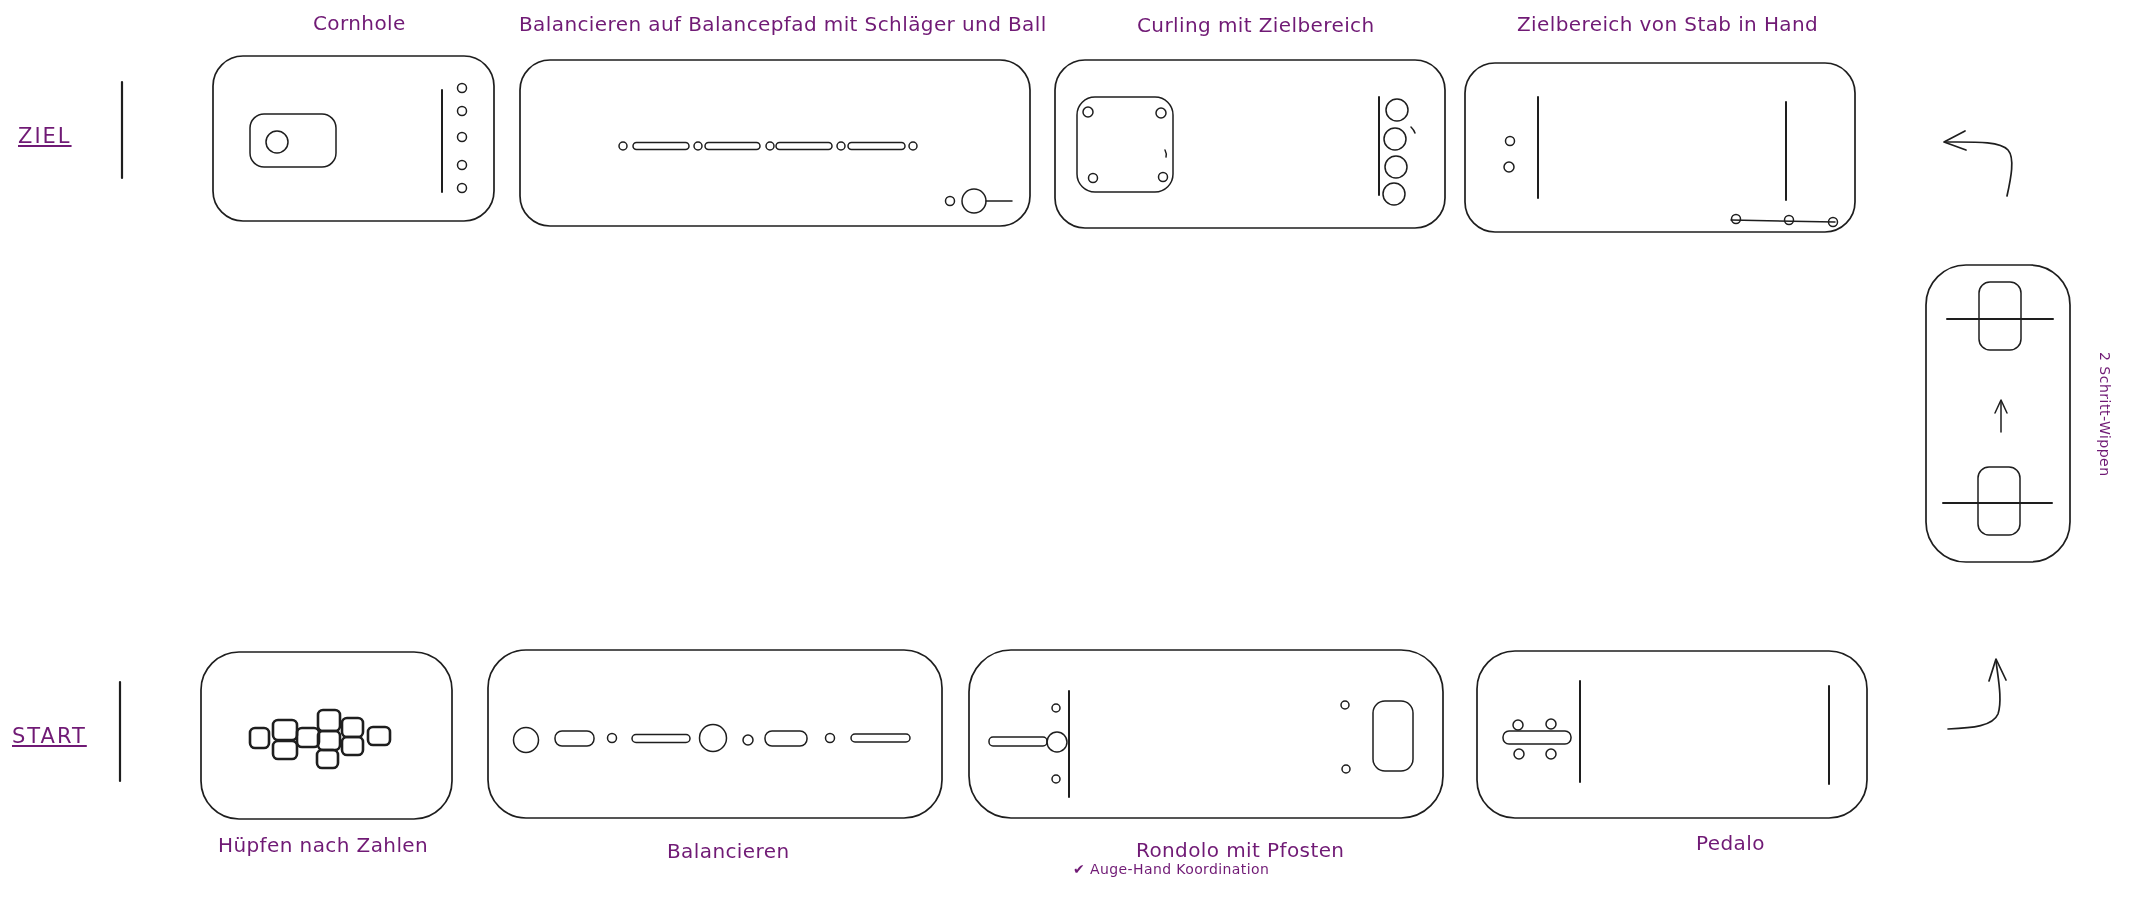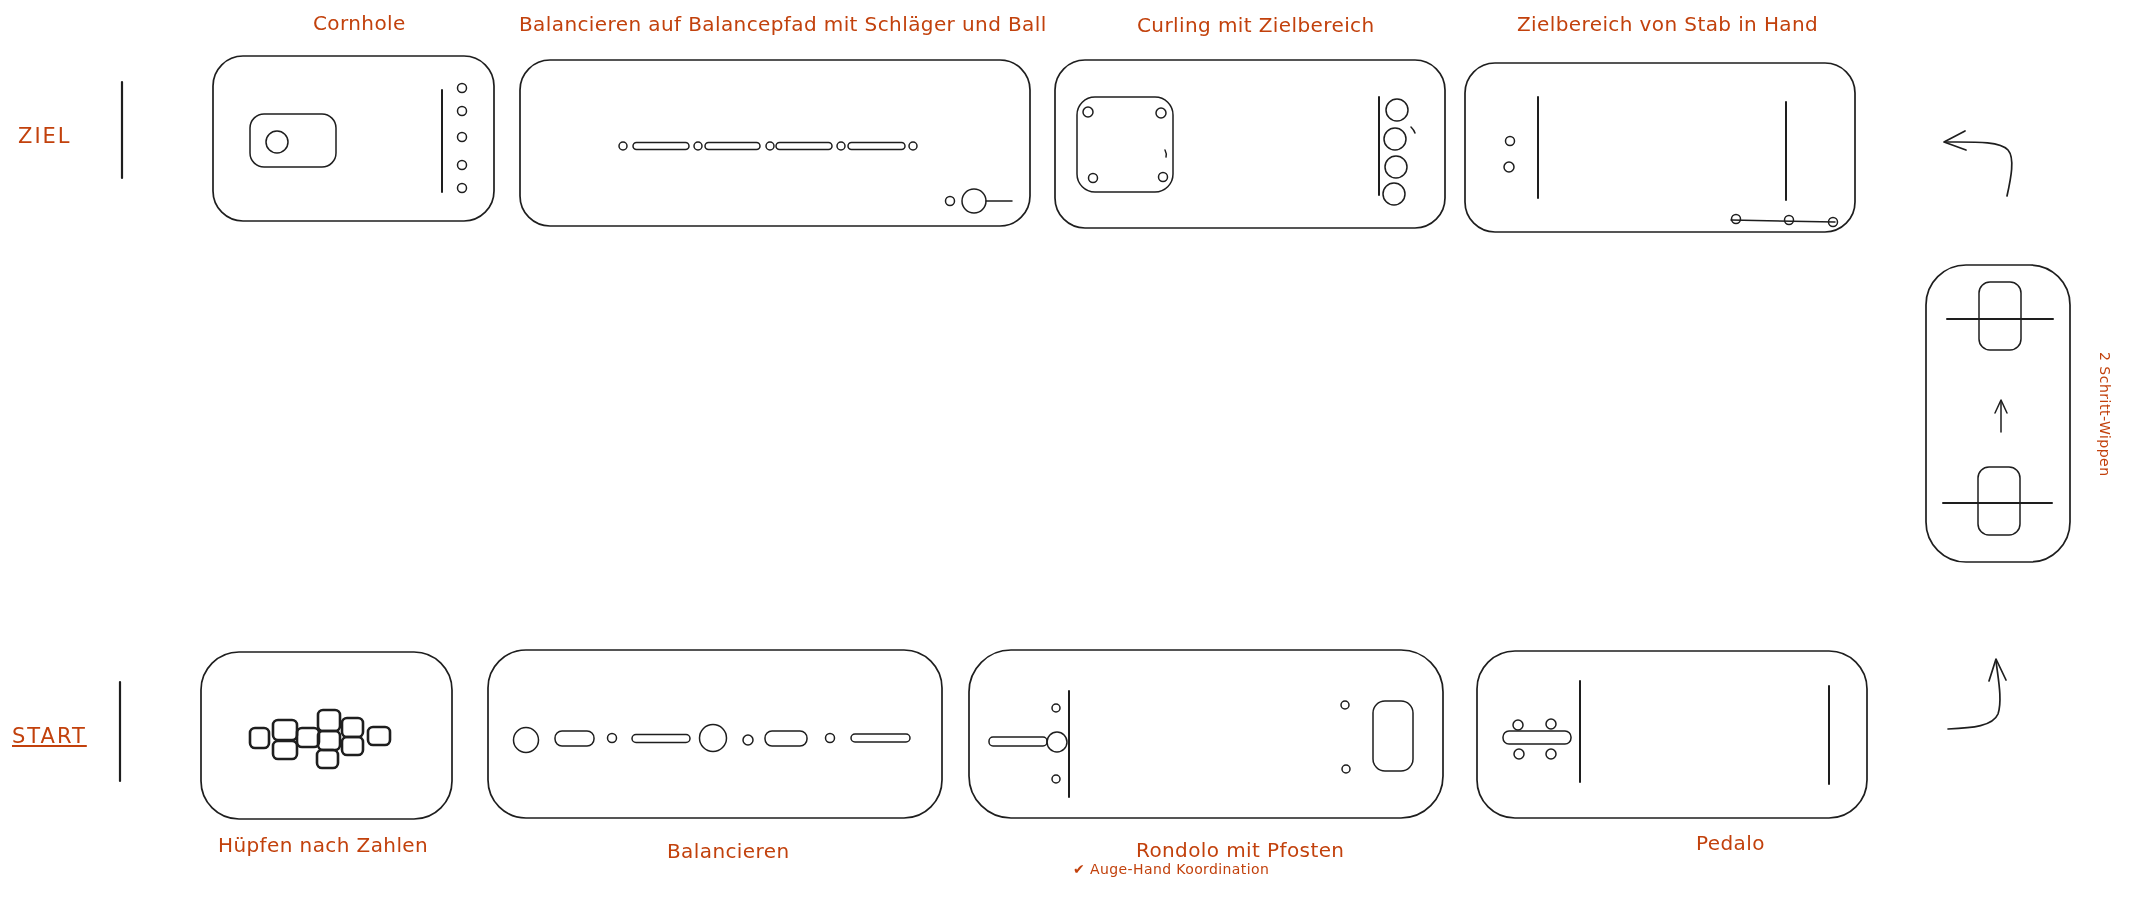--- a/index.html
+++ b/index.html
@@ -7,21 +7,21 @@
     position:relative;
     width:2130px;height:898px;
     background:#ffffff;
     font-family:"DejaVu Sans", sans-serif;
     color:#1e1e1e;
     overflow:hidden;
   }
   .lbl{
     position:absolute;
     white-space:nowrap;
-    color:#c2410c;
+    color:#701a75;
     font-size:20px;
     letter-spacing:0.4px;
     text-align:right;
   }
   .marker{
     font-size:21px;
     letter-spacing:2px;
   }
   .vertical{
     writing-mode:vertical-rl;
@@ -195,21 +195,21 @@
       <path class="stroke" d="M 1948 729 C 1973 728 1993 726 1998 714 C 2003 699 1997 673 1996 660"></path>
       <path class="stroke" d="M 1989 681 L 1996 659 L 2006 680"></path>
     </g>
 
     <g>
       <path class="stroke" d="M 2007 196 C 2011 178 2015 158 2008 150 C 2000 141 1974 142 1946 142"></path>
       <path class="stroke" d="M 1965 131 L 1944 142 L 1966 150"></path>
     </g>
   </svg>
 
-  <div class="lbl marker" style="left:18px;top:124px;">ZIEL</div>
+  <div class="lbl marker" style="left:18px;top:124px;text-decoration:underline;">ZIEL</div>
   <div class="lbl marker" style="left:12px;top:724px;text-decoration:underline;">START</div>
 
   <div class="lbl" style="left:313px;top:11px;">Cornhole</div>
   <div class="lbl" style="left:519px;top:12px;">Balancieren auf Balancepfad mit Schläger und Ball</div>
   <div class="lbl" style="left:1137px;top:13px;">Curling mit Zielbereich</div>
   <div class="lbl" style="left:1517px;top:12px;">Zielbereich von Stab in Hand</div>
 
   <div class="lbl" style="left:218px;top:833px;">Hüpfen nach Zahlen</div>
   <div class="lbl" style="left:667px;top:839px;">Balancieren</div>
   <div class="lbl" style="left:1100px;top:838px;margin-left:36px;">Rondolo mit Pfosten</div>

